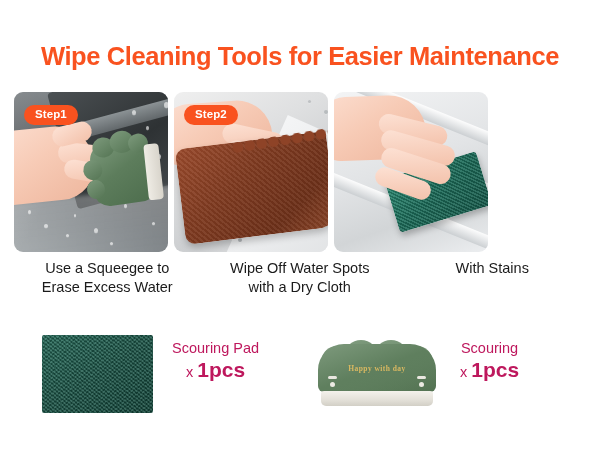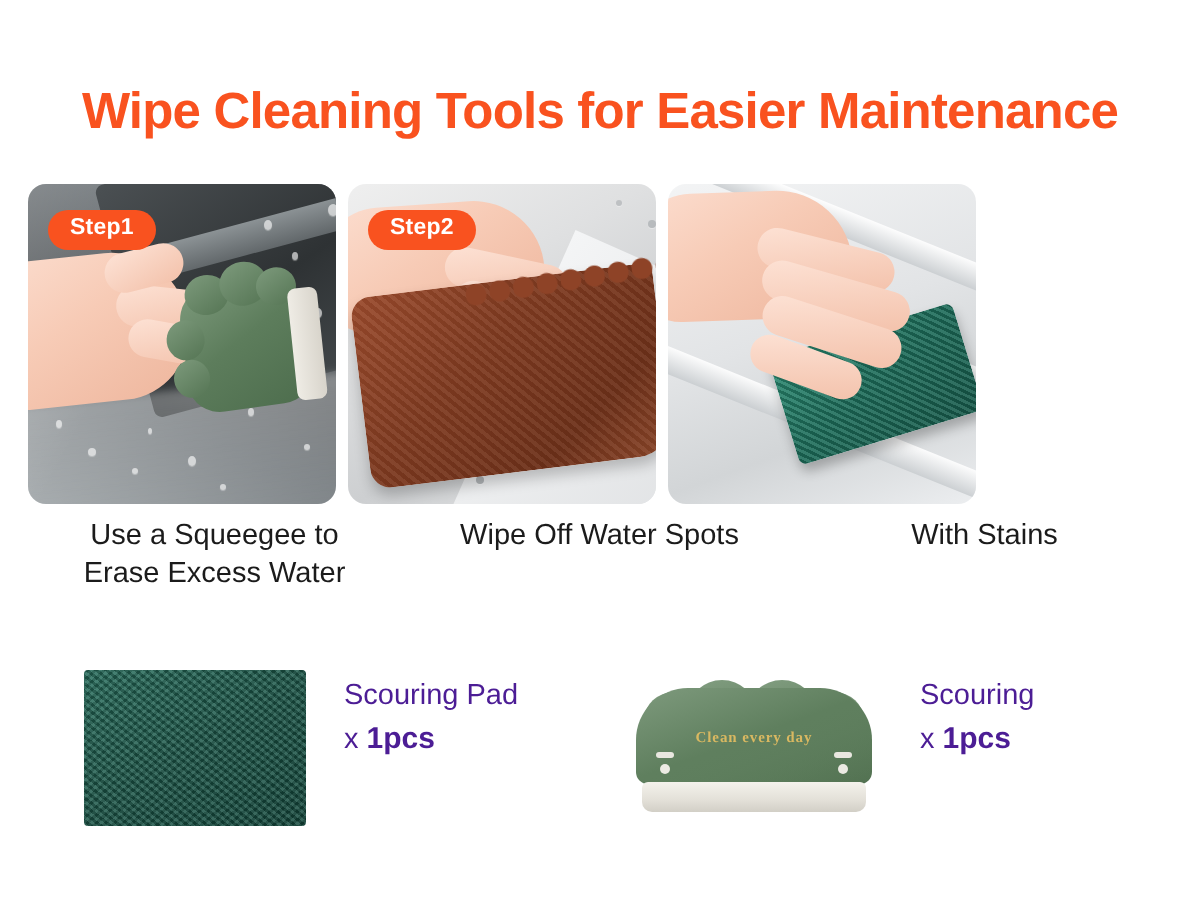--- a/index.html
+++ b/index.html
@@ -295,28 +295,28 @@
     background: #eceae3;
     border-radius: 50%;
     z-index: 4;
   }
 
   .inv-label {
     position: absolute;
     top: 8px;
     font-size: 14.5px;
     line-height: 21px;
-    color: #4c1d95;
-    text-align: left;
+    color: #be185d;
+    text-align: center;
   }
   .inv-pad   .inv-label { left: 130px; }
   .inv-squee .inv-label { left: 142px; }
 
   .inv-qty { font-size: 14.5px; }
-  .inv-qty .num { font-size: 15px; font-weight: 700; }
+  .inv-qty .num { font-size: 21px; font-weight: 700; }
 </style>
 </head>
 <body>
 
 <div id="page">
 
   <h1 class="title">Wipe Cleaning Tools for Easier Maintenance</h1>
 
   <div class="steps-row">
 
@@ -417,20 +417,21 @@
     </div>
   </div>
 
   <div class="captions">
     <div class="caption">
       <div>Use a Squeegee to</div>
       <div>Erase Excess Water</div>
     </div>
     <div class="caption">
       <div>Wipe Off Water Spots</div>
+      <div>with a Dry Cloth</div>
     </div>
     <div class="caption">
       <div>With Stains</div>
     </div>
   </div>
 
   <div class="inventory">
 
     <div class="inv-item inv-pad">
       <div class="pad-swatch"></div>
@@ -442,21 +443,21 @@
       </div>
     </div>
 
     <div class="inv-item inv-squee">
       <div class="squee-shape">
         <div class="cl-lobe" style="left:4px;top:2px;width:30px;height:28px"></div>
         <div class="cl-lobe" style="left:26px;top:-4px;width:34px;height:32px"></div>
         <div class="cl-lobe" style="left:56px;top:-4px;width:34px;height:32px"></div>
         <div class="cl-lobe" style="left:84px;top:2px;width:30px;height:28px"></div>
         <div class="squee-cloud"></div>
-        <div class="squee-text">Clean every day</div>
+        <div class="squee-text">Happy with day</div>
         <div class="slot" style="left:10px;top:32px"></div>
         <div class="hole" style="left:12px;top:38px"></div>
         <div class="slot" style="left:99px;top:32px"></div>
         <div class="hole" style="left:101px;top:38px"></div>
         <div class="squee-blade"></div>
       </div>
       <div class="inv-label">
         <div>Scouring</div>
         <div class="inv-qty">
           <span>x </span><span class="num">1pcs</span>

